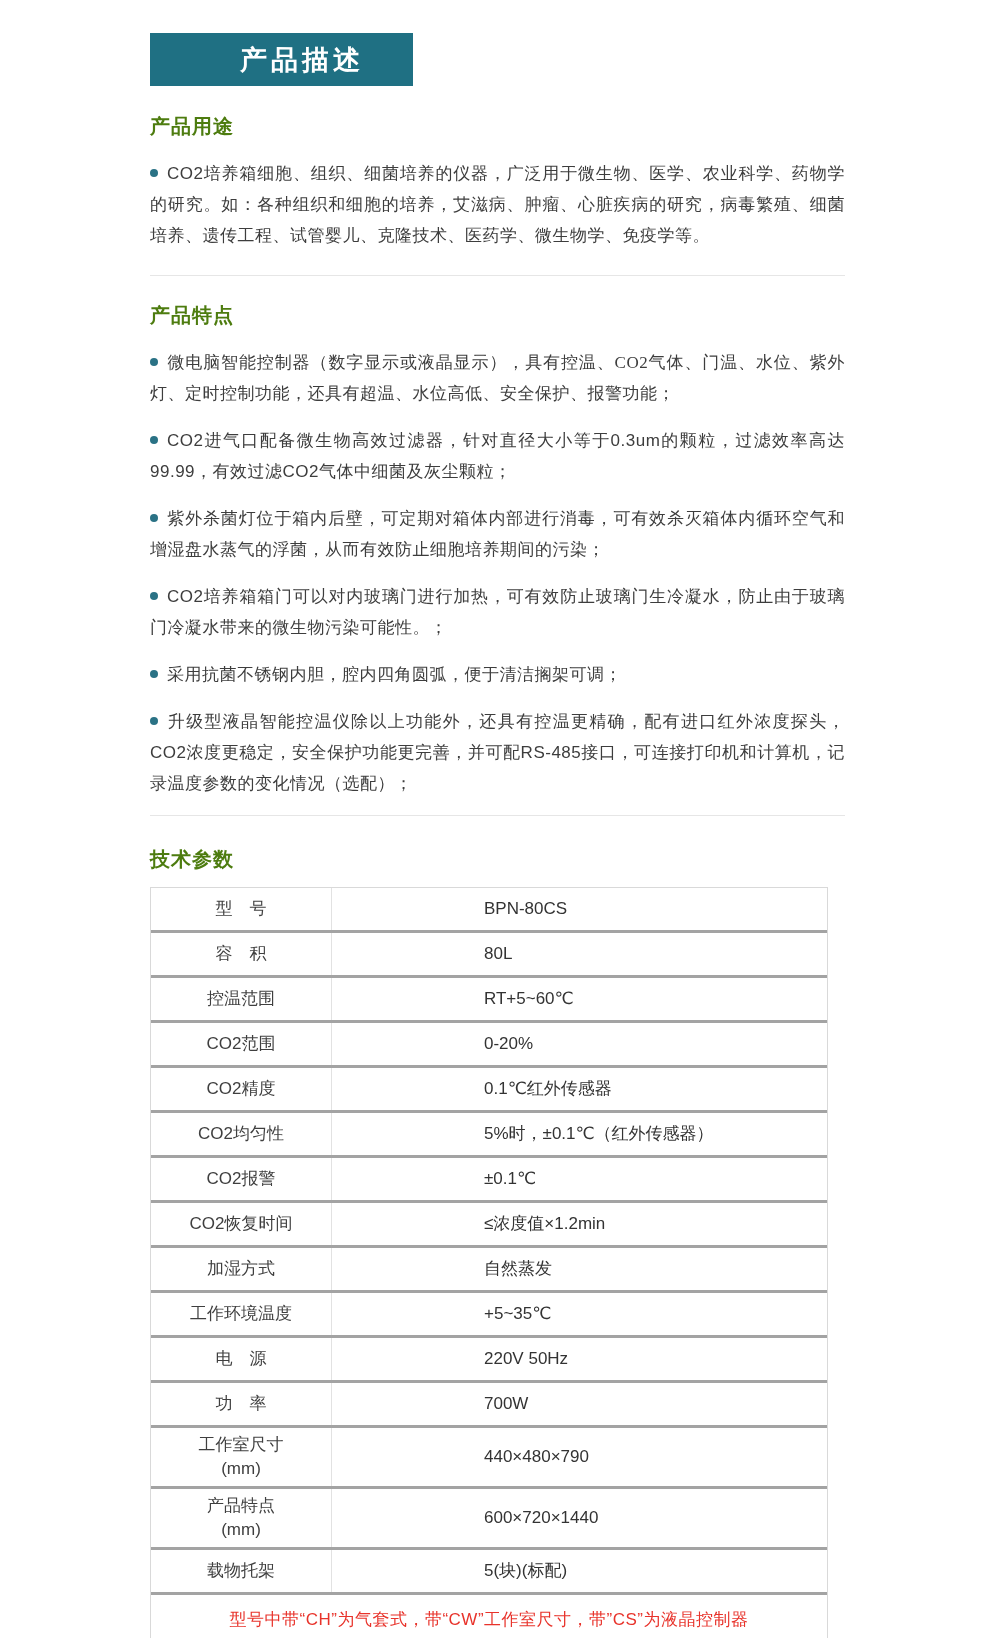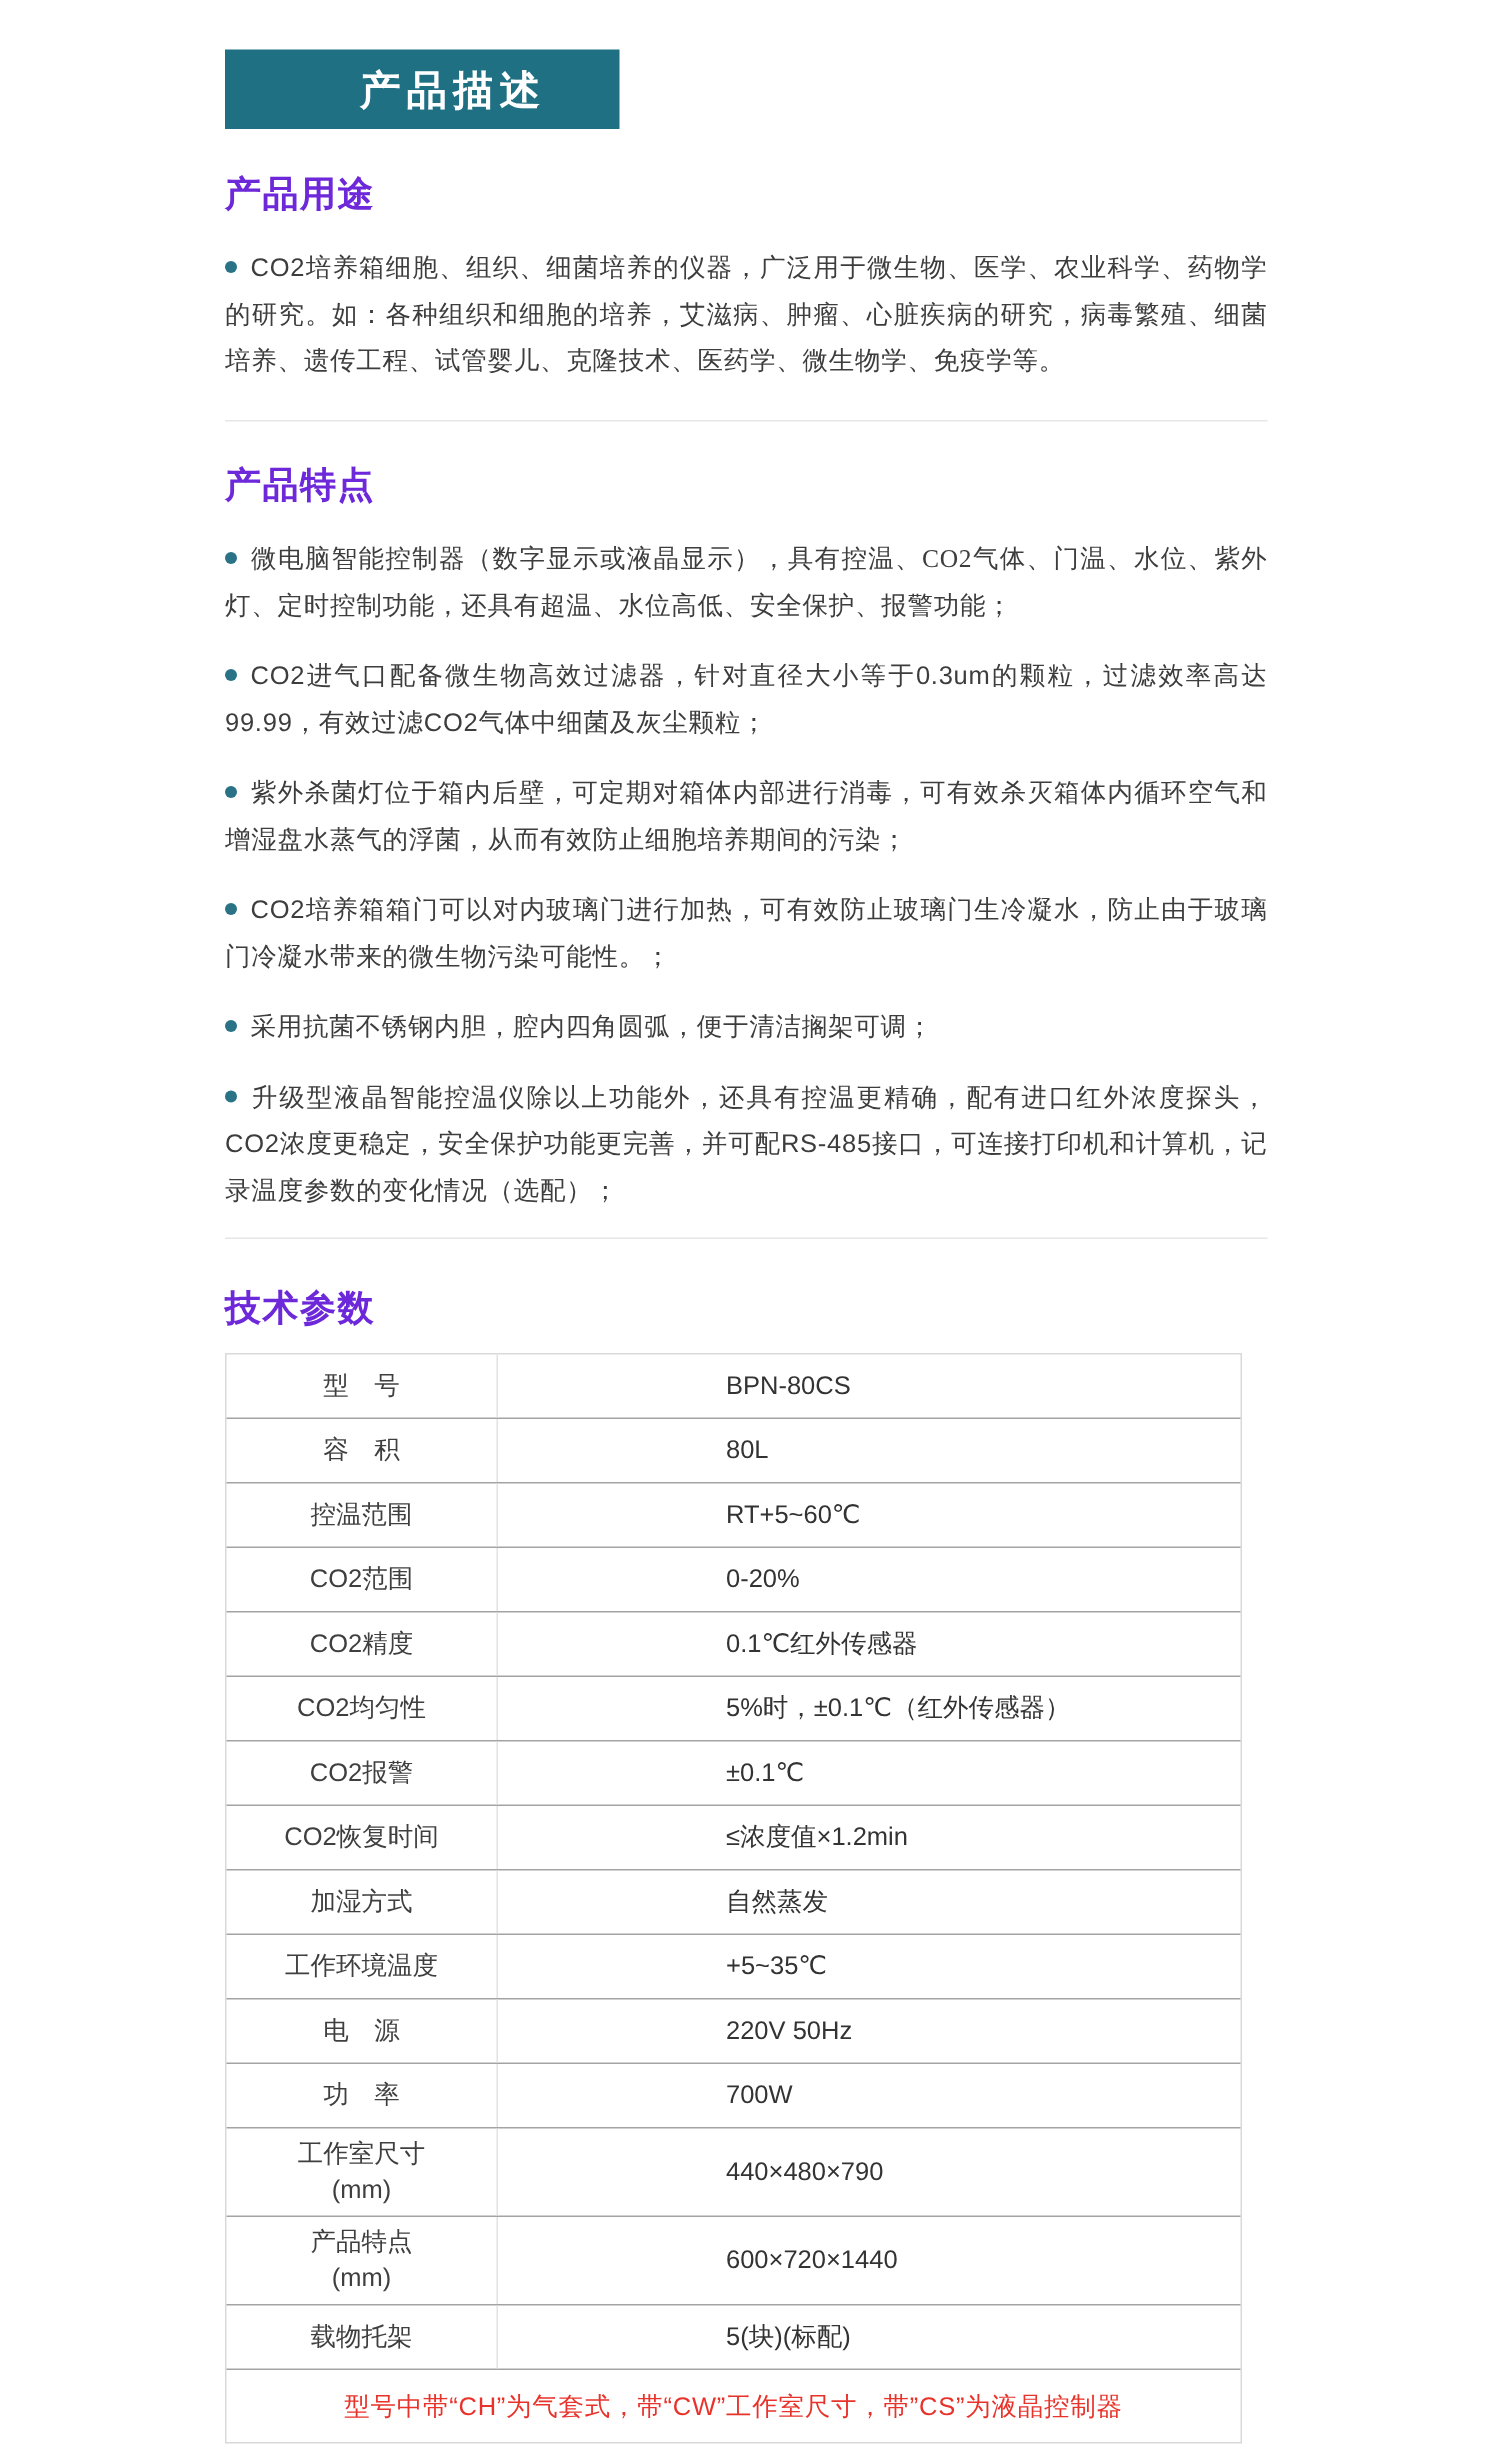--- a/index.html
+++ b/index.html
@@ -12,21 +12,21 @@
   .content { width:695px; margin-left:150px; }
 
   .banner {
     margin-top:33px; width:263px; height:53px;
     background:#1f7083; color:#ffffff;
     display:flex; align-items:center; justify-content:center;
     font-size:27px; font-weight:bold; letter-spacing:4px;padding-left:41px;
   }
 
   .section-title {
-    font-size:24px; font-weight:bold; color:#6d28d9; letter-spacing:1px;
+    font-size:20px; font-weight:bold; color:#4d7c0f; letter-spacing:1px;
   }
   .t-usage   { margin-top:27px; }
   .t-feature { margin-top:26px; }
   .t-specs   { margin-top:30px; }
 
   .para {
     margin-top:18px; font-size:17px; line-height:31px;
     color:#3d3d3d; letter-spacing:0.5px; text-align:justify;
   }
   .feature-item { margin-top:16px; }
@@ -38,21 +38,21 @@
   }
 
   .divider { height:1px; background:#e6e6e6; }
   .d1 { margin-top:24px; }
   .d2 { margin-top:16px; }
 
   .spec-table {
     margin-top:14px; width:678px;
     border:1px solid #d9d9d9; font-size:17px;
   }
-  .tr { display:flex; border-top:1px solid #a3a3a3; }
+  .tr { display:flex; border-top:3px solid #a3a3a3; }
   .tr:first-child { border-top:none; }
   .td.label {
     width:181px; min-height:42px; flex-shrink:0;
     border-right:1px solid #e2e2e2;
     display:flex; flex-direction:column; align-items:center; justify-content:center;
     color:#3f3f3f; text-align:center; line-height:24px;
   }
   .tr.tall .td.label { min-height:58px; }
   .td.value {
     flex:1; display:flex; align-items:center;

